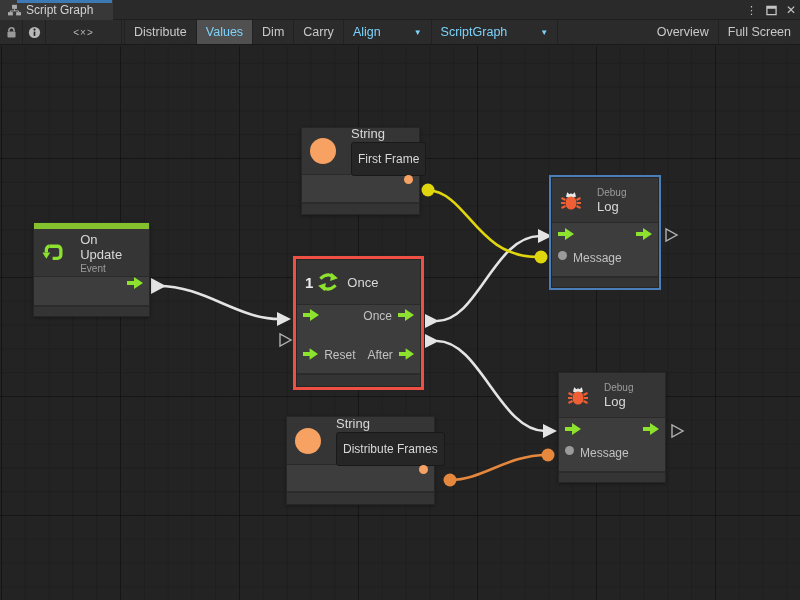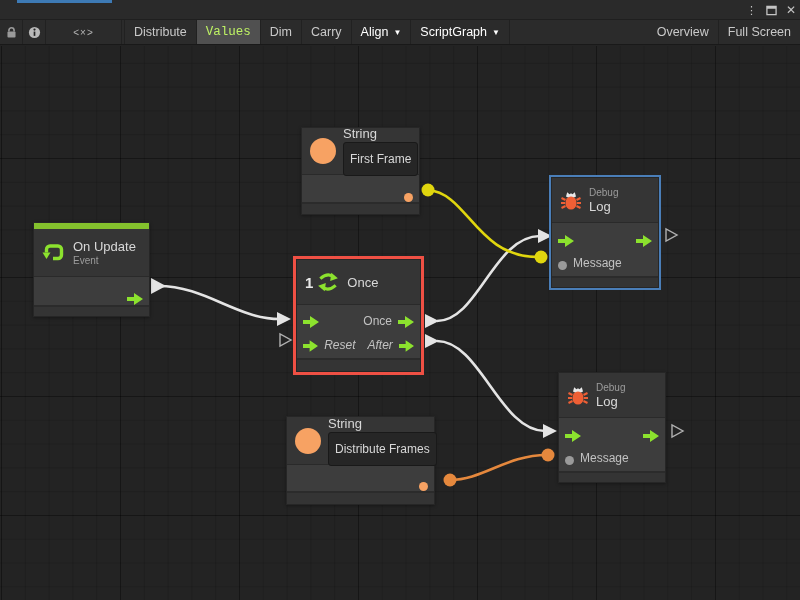--- a/index.html
+++ b/index.html
@@ -27,66 +27,79 @@
   .graph-id { display:flex; align-items:center; gap:5px; padding-left:12px; color:#bdbdbd; font-size:11px; }
   .zoom-area { display:flex; align-items:center; gap:8px; padding-left:26px; }
   .zoom-label { font-size:11px; color:#bdbdbd; }
   .slider { position:relative; width:86px; height:12px; }
   .slider-track { position:absolute; left:0; right:0; top:5px; height:2px; background:#5a5a5a; border-radius:1px; }
   .slider-handle { position:absolute; right:0; top:1px; width:11px; height:11px; border-radius:50%; background:#9e9e9e; }
   .zoom-value { font-size:11px; color:#cfcfcf; padding-right:6px; }
   .tb-buttons { display:flex; align-items:stretch; border-left:1px solid #212121; margin-left:2px; flex:1; }
   .tb { display:flex; align-items:center; padding:0 9px; border-right:1px solid #212121;
         color:#c9c9c9; white-space:nowrap; font-size:12.5px; }
-  .tb.selected { background:#505050; color:#bef264;font-family:Liberation Mono, monospace; }
-  .tb.disabled { color:#ffffff; }
+  .tb.selected { background:#505050; color:#7dd3fc; }
+  .tb.disabled { color:#7dd3fc;gap:28px; }
   .tb .chev { font-size:8px; margin-left:5px; }
   .tb.push-right { margin-left:auto; }
 
   
   .canvas { position:absolute; left:0; top:46px; width:800px; height:554px; background:#232323;
     background-image:
       linear-gradient(rgba(0,0,0,0.30) 1px, transparent 1px),
       linear-gradient(90deg, rgba(0,0,0,0.30) 1px, transparent 1px),
       linear-gradient(rgba(0,0,0,0.13) 1px, transparent 1px),
       linear-gradient(90deg, rgba(0,0,0,0.13) 1px, transparent 1px);
     background-size:119px 119px, 119px 119px, 23.8px 23.8px, 23.8px 23.8px;
     background-position:0 112px, 120px 0, 0 16.8px, 24.8px 0;
     overflow:hidden; }
 
   .wires { position:absolute; left:0; top:0; width:800px; height:554px; }
 
   
   .node { position:absolute; background:#3b3b3b; border:1px solid #262626; box-shadow:0 1px 3px rgba(0,0,0,.35); }
   .node.sel-red  { box-shadow:0 0 0 3px #ef5044; }
   .node.sel-blue { box-shadow:0 0 0 2px #4a7eb8; }
-  .n-head { background:#353535; border-bottom:1px solid #2a2a2a; display:flex; align-items:center; padding:0 8px; gap:7px; }
+  .n-head { background:#353535; border-bottom:1px solid #2a2a2a; display:flex; align-items:center; padding:0 8px; gap:15px; }
   .n-body { background:#3d3d3d; }
   .n-foot { background:#343434; border-top:2px solid #2b2b2b; }
   .n-title { font-size:13px; color:#d8d8d8; }
   .n-sub { font-size:10px; color:#9c9c9c; }
   .t-col { display:flex; flex-direction:column; justify-content:center; gap:1px; }
-  .p-row { display:flex; align-items:flex-end; padding:0 6px; gap:6px; }
+  .p-row { display:flex; align-items:flex-start; padding:0 6px; gap:6px; }
   .p-label { font-size:12px; color:#c2c2c2; }
   .spacer { flex:1; }
   .green-bar { height:6px; background:#84c12d; }
   .str-circle { width:26px; height:26px; border-radius:50%; background:#f7a263; flex:none; }
   .field { background:#262626; border:1px solid #191919; border-radius:3px; color:#d8d8d8;
            font-size:12px; padding:9px 6px; white-space:nowrap; }
   .dot { border-radius:50%; flex:none; }
   .dot.orange { width:9px; height:9px; background:#f7a263; }
   .dot.gray { width:9px; height:9px; background:#9a9a9a; }
   .once-num { font-size:15px; color:#e9e9e9; font-weight:bold; }
 </style>
 </head>
 <body>
 
 <div class="window">
 
   <div class="tabbar">
+    <div class="tab">
+      <svg width="13" height="13" viewBox="0 0 16 16">
+        <g fill="#aaaaaa">
+            <rect x="5" y="1" width="6" height="5"></rect>
+            <rect x="0" y="10" width="6" height="4"></rect>
+            <rect x="10" y="10" width="6" height="4"></rect>
+          </g>
+        <g stroke="#aaaaaa" stroke-width="1.2" fill="none">
+            <path d="M8 6 V8.5 M3 8.5 H13 M3 8.5 V10 M13 8.5 V10"></path>
+          </g>
+      </svg>
+      <span class="tab-label">Script Graph</span>
+    </div>
     <div class="tab-accent"></div>
     <div class="win-controls">
       <span class="wc kebab">⋮</span>
       <svg width="11" height="11" viewBox="0 0 12 12">
         <rect x="1" y="1.5" width="10" height="9" fill="none" stroke="#c4c4c4" stroke-width="1.4"></rect>
         <rect x="1" y="1.5" width="10" height="2.6" fill="#c4c4c4"></rect>
       </svg>
       <span class="wc">✕</span>
     </div>
   </div>
@@ -208,21 +221,21 @@
         <div class="p-row" style="height:19px;">
           <svg width="16" height="12" viewBox="0 0 16 12">
             <path d="M0 4 h7 v-4 l9 6 -9 6 v-4 h-7 z" fill="#8ce22e"></path>
           </svg>
           <span class="spacer"></span>
           <span class="p-label">Once</span>
           <svg width="16" height="12" viewBox="0 0 16 12">
             <path d="M0 4 h7 v-4 l9 6 -9 6 v-4 h-7 z" fill="#8ce22e"></path>
           </svg>
         </div>
-        <div class="p-row" style="height:19px; margin-top:5px;font-style:italic;">
+        <div class="p-row" style="height:19px; margin-top:20px;">
           <svg width="16" height="12" viewBox="0 0 16 12">
             <path d="M0 4 h7 v-4 l9 6 -9 6 v-4 h-7 z" fill="#8ce22e"></path>
           </svg>
           <span class="p-label">Reset</span>
           <span class="spacer"></span>
           <span class="p-label">After</span>
           <svg width="16" height="12" viewBox="0 0 16 12">
             <path d="M0 4 h7 v-4 l9 6 -9 6 v-4 h-7 z" fill="#8ce22e"></path>
           </svg>
         </div>

